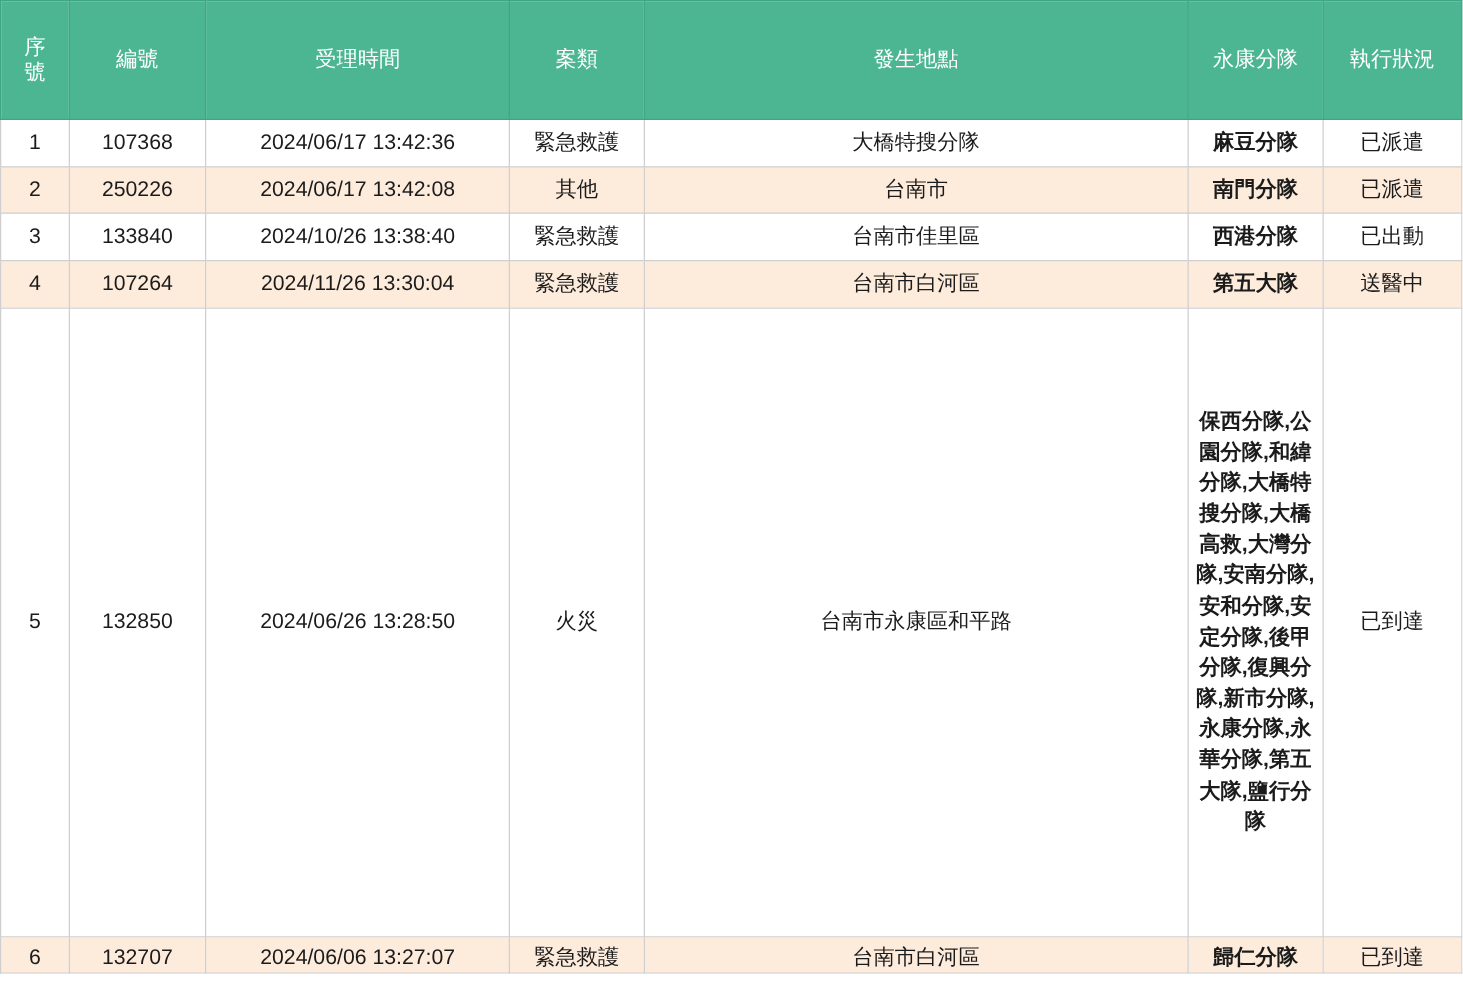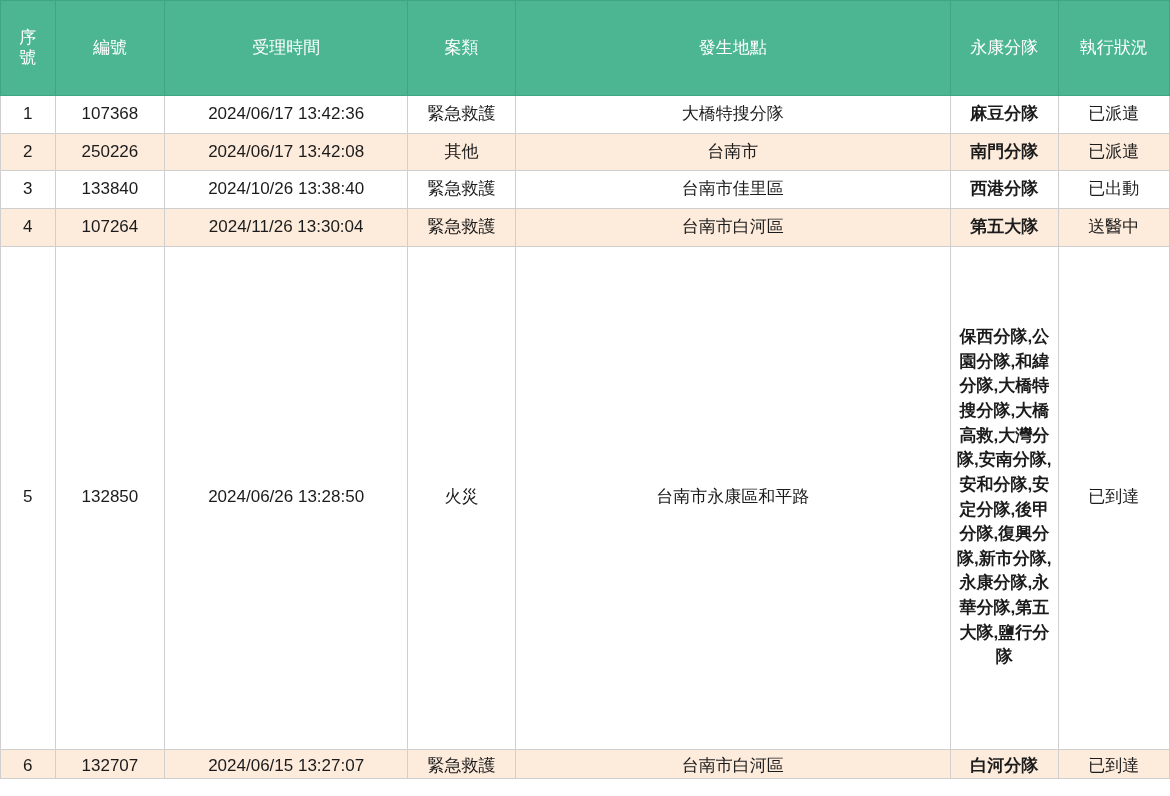--- a/index.html
+++ b/index.html
@@ -143,21 +143,21 @@
         <td>132850</td>
         <td>2024/06/26 13:28:50</td>
         <td>火災</td>
         <td>台南市永康區和平路</td>
         <td class="cell-unit">保西分隊,公園分隊,和緯分隊,大橋特搜分隊,大橋高救,大灣分隊,安南分隊,安和分隊,安定分隊,後甲分隊,復興分隊,新市分隊,永康分隊,永華分隊,第五大隊,鹽行分隊</td>
         <td>已到達</td>
       </tr>
       <tr class="row-even row-clip">
         <td>6</td>
         <td>132707</td>
-        <td>2024/06/15 13:27:07</td>
+        <td>2024/06/06 13:27:07</td>
         <td>緊急救護</td>
         <td>台南市白河區</td>
-        <td class="cell-unit">白河分隊</td>
+        <td class="cell-unit">歸仁分隊</td>
         <td>已到達</td>
       </tr>
     </tbody>
   </table>
 </div>
 
 </body></html>

